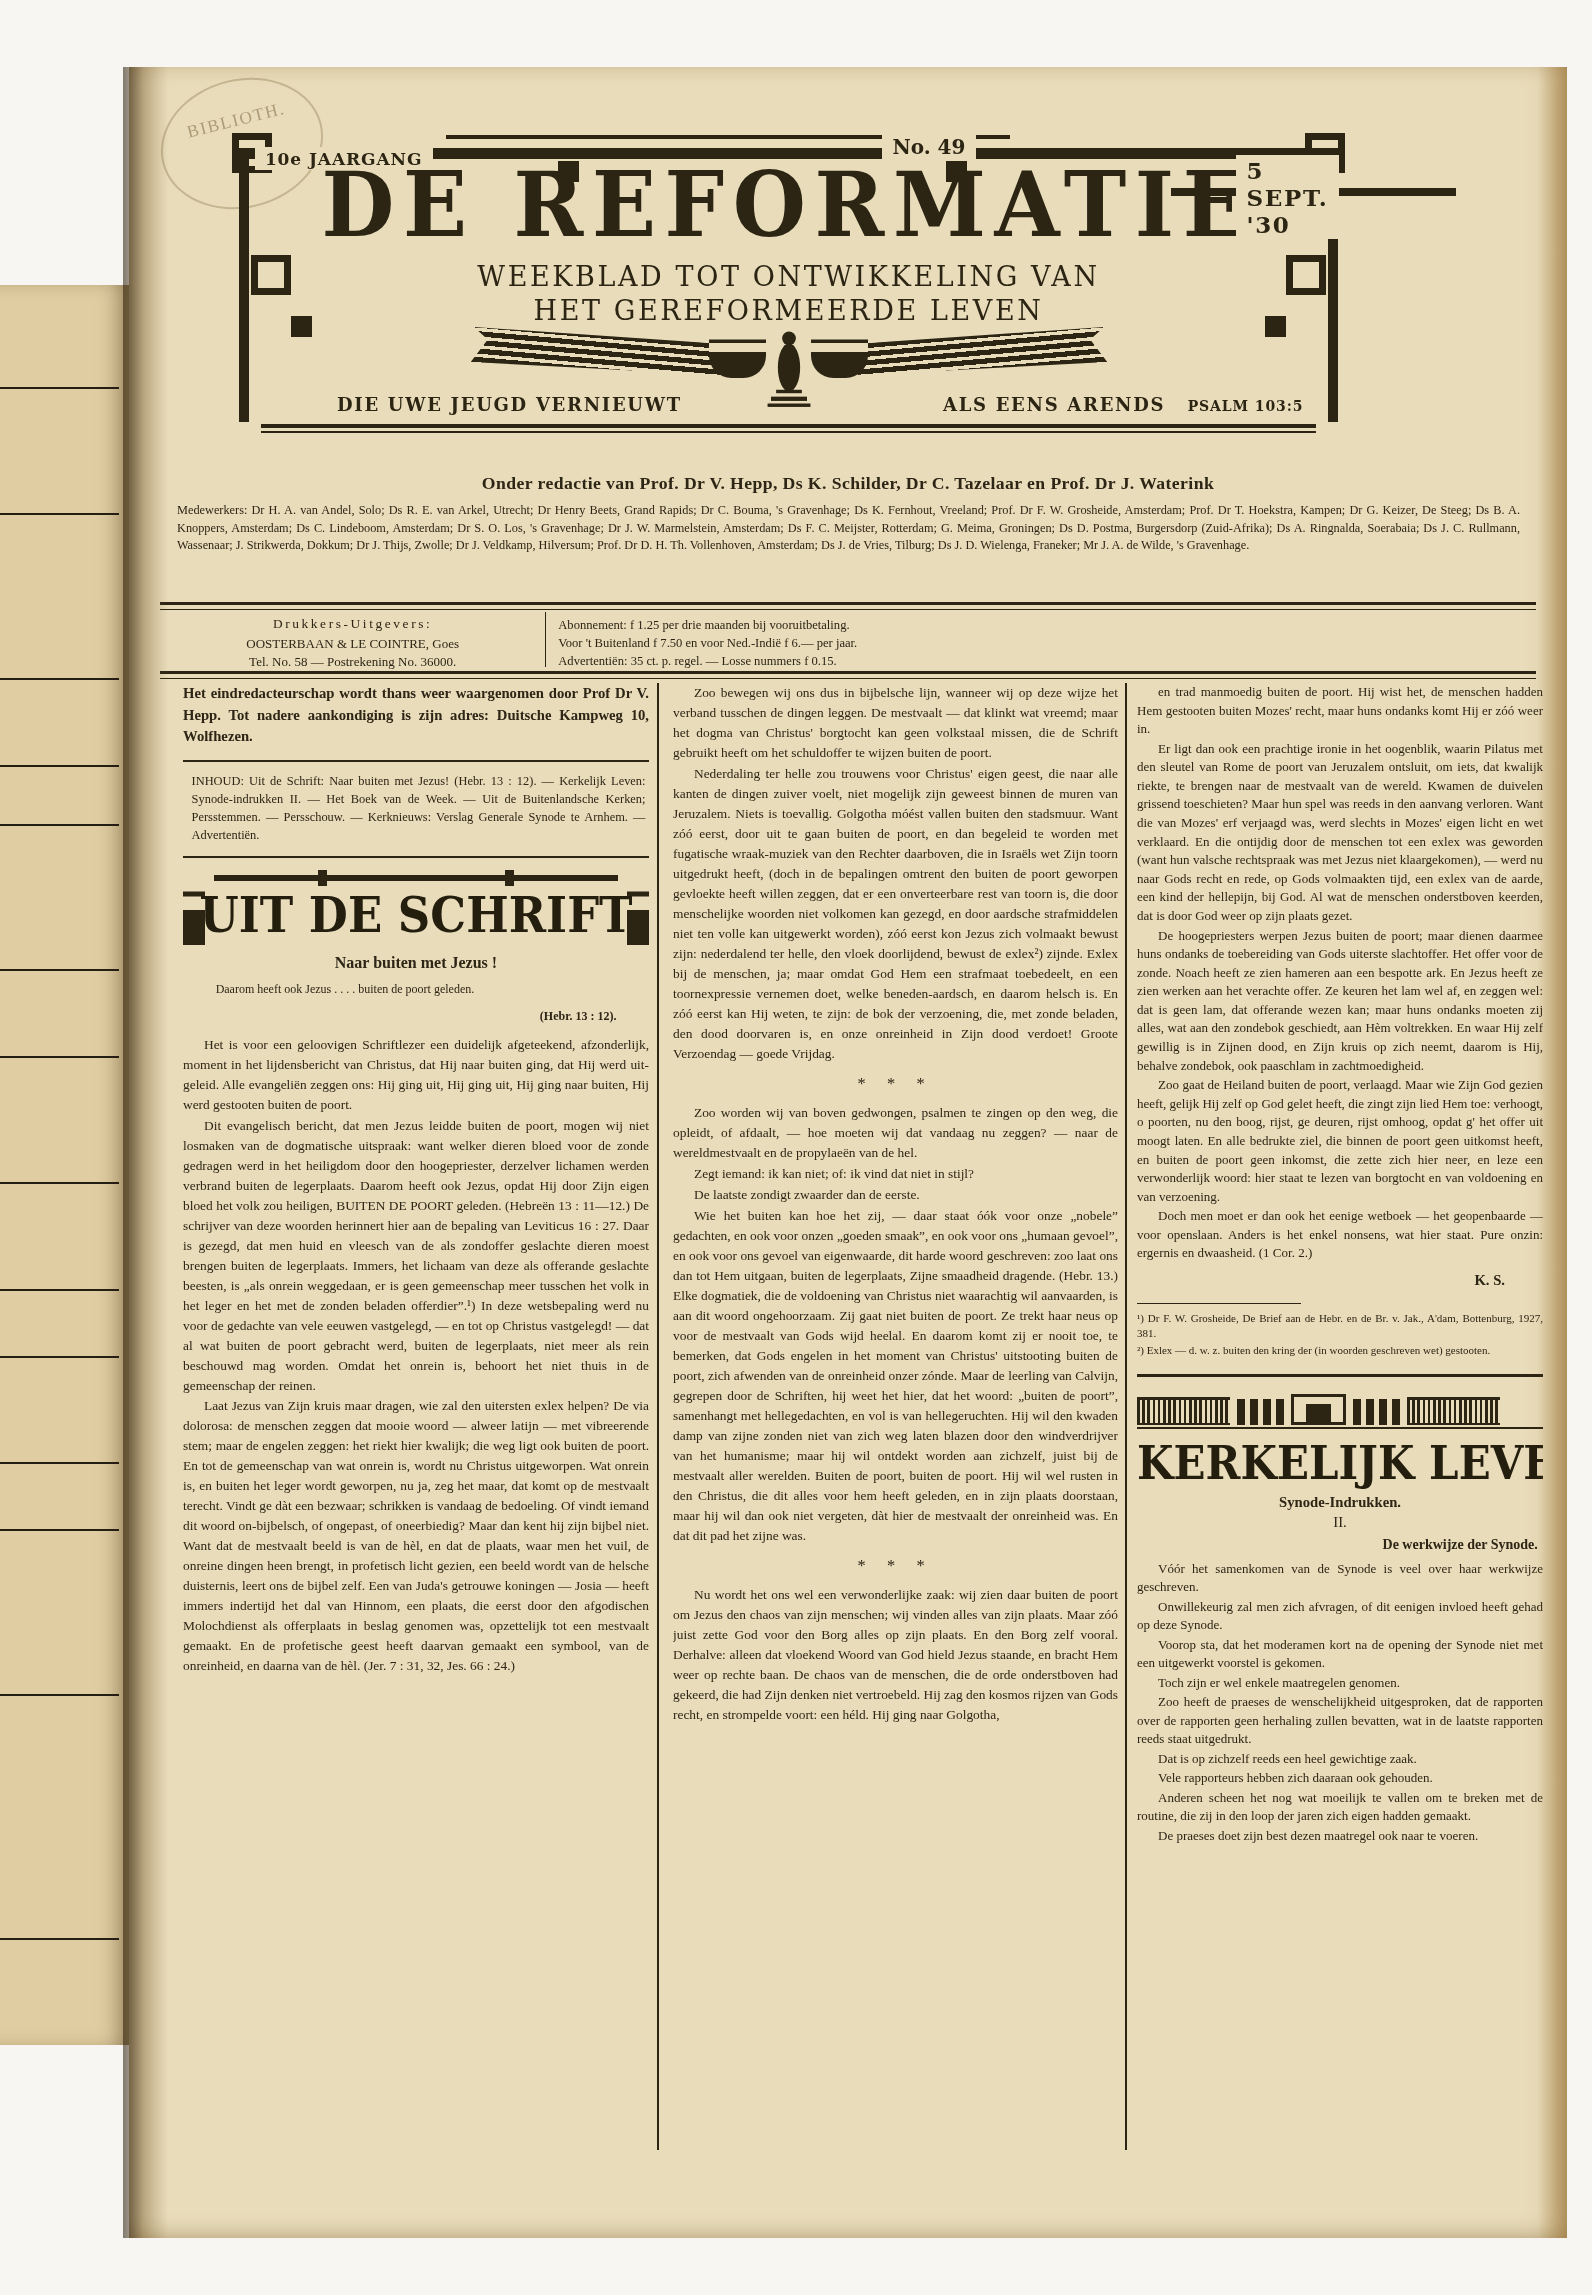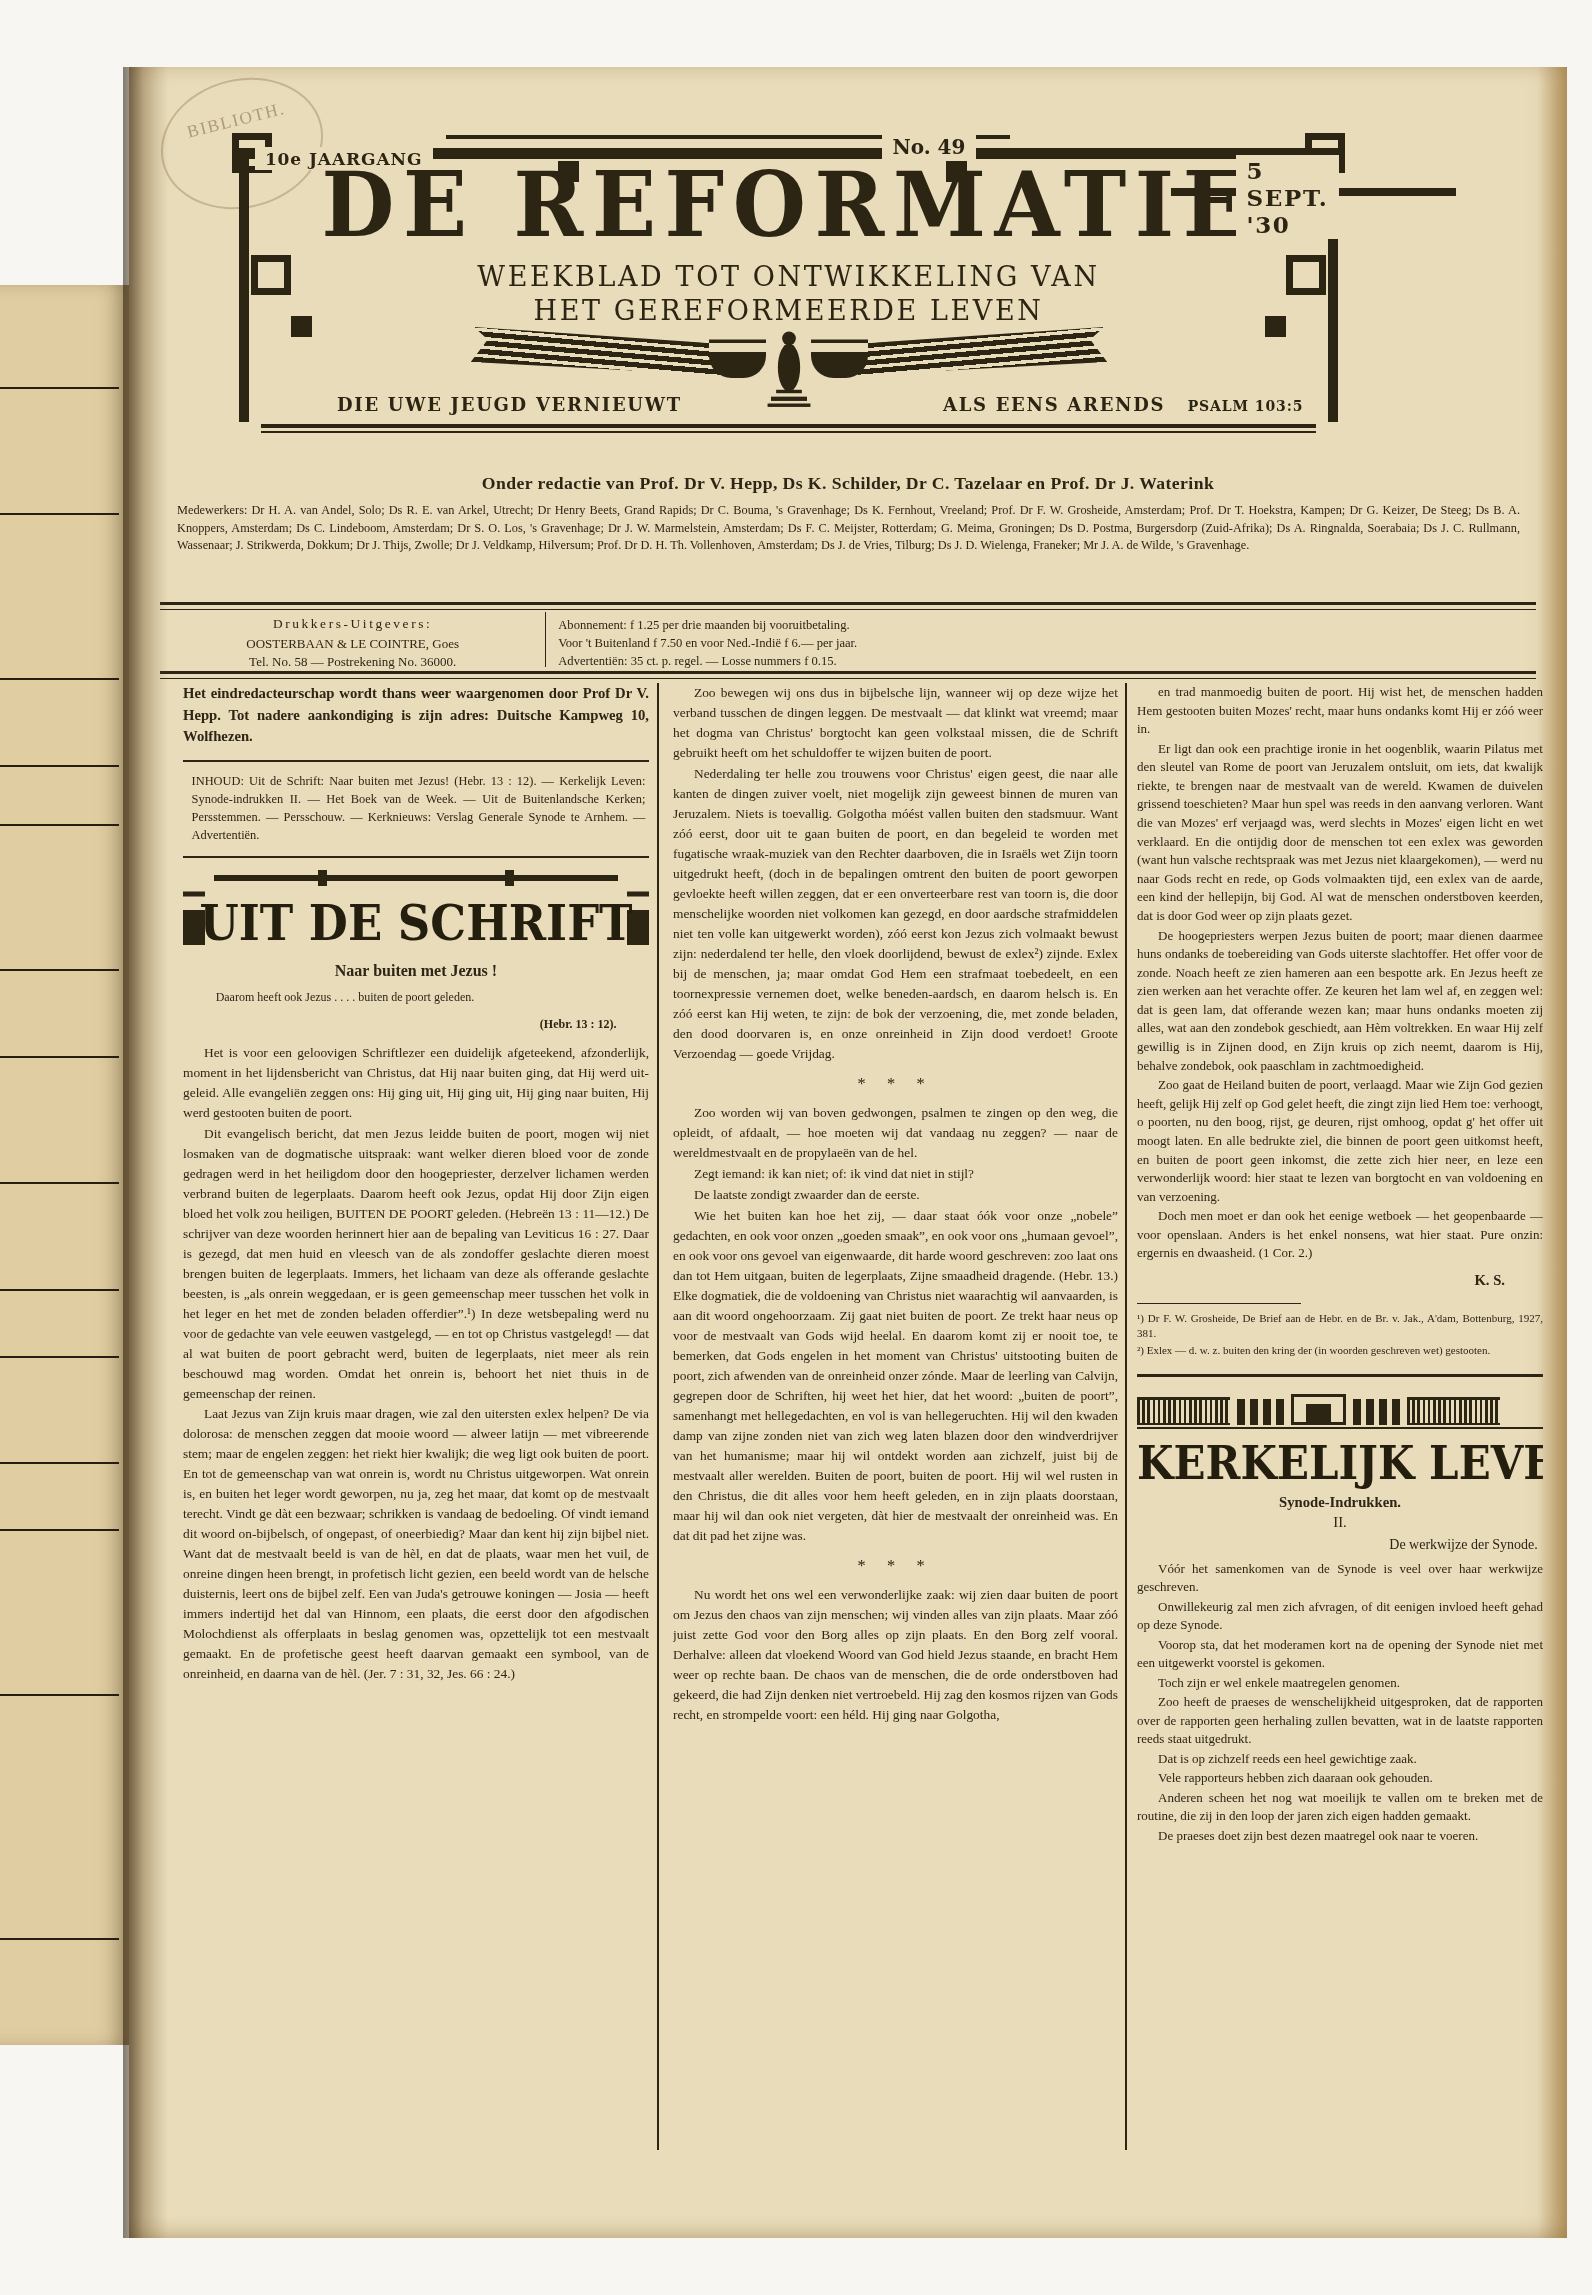--- a/index.html
+++ b/index.html
@@ -98,21 +98,21 @@
   .col { position:absolute; top:616px; height:1529px; overflow:hidden; }
   .col1 { left:54px;  width:466px; }
   .col2 { left:544px; width:445px; }
   .col3 { left:1008px; width:406px; }
   .col p { margin:0 0 0.9px 0; text-indent:21px; font-size:13.4px; line-height:20px; text-align:justify; }
   .col3 p { font-size:13px; line-height:18.6px; }
   .notice { font-weight:bold; font-size:14.7px; line-height:21.6px; text-align:justify; font-family:"Liberation Serif", serif; }
   .thin-rule { border-top:2.6px solid #2c2514; margin:12px 0 10.4px; }
   .inhoud { font-size:12.4px; line-height:18px; text-align:justify; padding:0 3.5px 0 8.6px; }
 
-  .uds { margin:17.3px 0 5.2px; position:relative; padding-top:22px; }
+  .uds { margin:17.3px 0 5.2px; position:relative; padding-top:14px; }
   .uds-bar { position:absolute; left:31px; right:31px; top:0; height:5.2px; background:#2c2514; }
   .uds-bar:before, .uds-bar:after { content:""; position:absolute; top:-5.2px; width:8.6px; height:15.5px; background:#2c2514; }
   .uds-bar:before { left:104px; } .uds-bar:after { right:104px; }
   .uds-orn { position:absolute; top:5.2px; width:22.4px; height:64px; background:#2c2514;
              box-shadow: inset 0 10.4px 0 #e9dcba, inset 0 15.5px 0 #2c2514, inset 0 29px 0 #e9dcba, inset 0 35px 0 #2c2514; }
   .uds-orn.l { left:0; } .uds-orn.r { right:0; }
   .uds-title { text-align:center; font-family:"DejaVu Serif", serif; font-weight:bold;
                font-size:45px; transform:scaleY(1.08); letter-spacing:0; color:#241e0f; white-space:nowrap; }
   .art-title { text-align:center; font-weight:bold; font-size:16px; margin:12px 0 8.6px; }
   .quote { width:86%; margin:0 auto 10.4px; font-size:12px; line-height:16.4px; }
@@ -129,21 +129,21 @@
            background:repeating-linear-gradient(90deg,#2c2514 0 2.6px, rgba(0,0,0,0) 2.6px 5.2px); }
   .pillars { display:flex; gap:5.2px; align-items:flex-end; }
   .pillar { width:7.8px; height:26px; background:#2c2514; }
   .door { width:55px; height:31px; border:3.5px solid #2c2514; box-sizing:border-box; position:relative; }
   .door:after { content:""; position:absolute; left:12px; right:12px; top:7px; bottom:0; background:#2c2514; }
   .kl-rule { border-top:2.6px solid #2c2514; margin-top:2.6px; }
   .kl-title { font-family:"DejaVu Serif", serif; font-weight:bold; font-size:42px;
               transform:scaleY(1.12); letter-spacing:0; margin:8.6px 0 5.2px; white-space:nowrap; color:#241e0f; }
   .syn-title { text-align:center; font-weight:bold; font-size:14.7px; margin:7px 0 1.7px; }
   .syn-roman { text-align:center; font-size:14.7px; margin:3.5px 0 1.7px; }
-  .syn-sub { text-align:right; font-weight:normal; font-size:14px; margin:5.2px 5.2px 7px 0; }
+  .syn-sub { text-align:right; font-weight:bold; font-size:14px; margin:5.2px 5.2px 7px 0; }
 
   .page-right-edge { position:absolute; right:0; top:0; width:29px; height:100%;
                      background:linear-gradient(270deg, rgba(150,108,45,.45), rgba(0,0,0,0)); }
 </style>
 </head>
 <body>
 
 <div class="stage">
 
   <div class="left-page">

